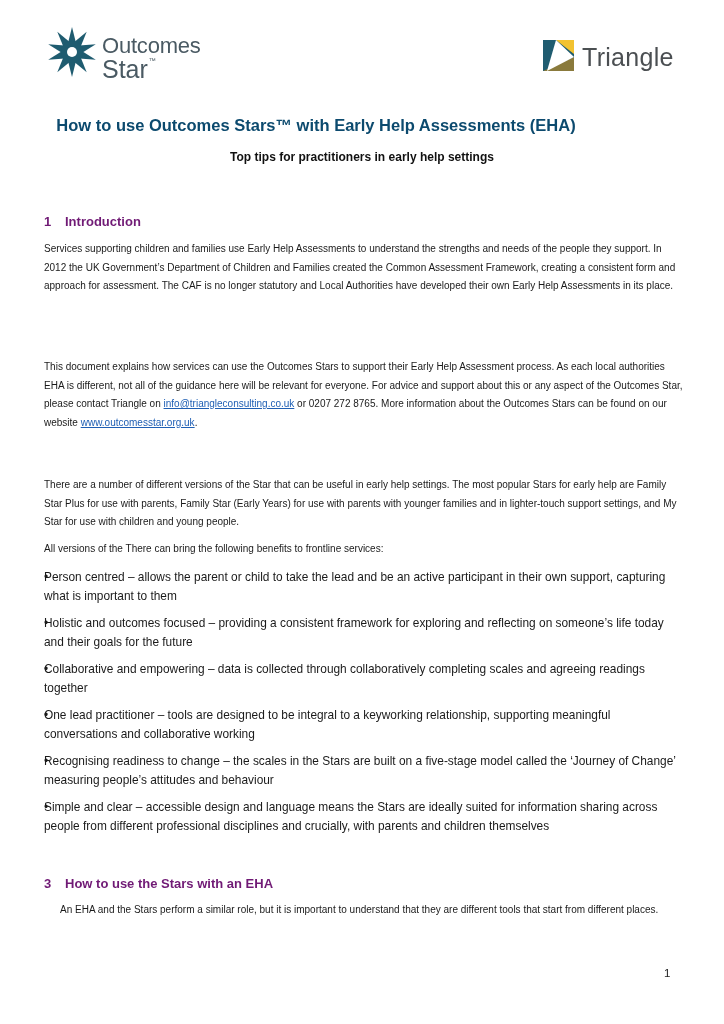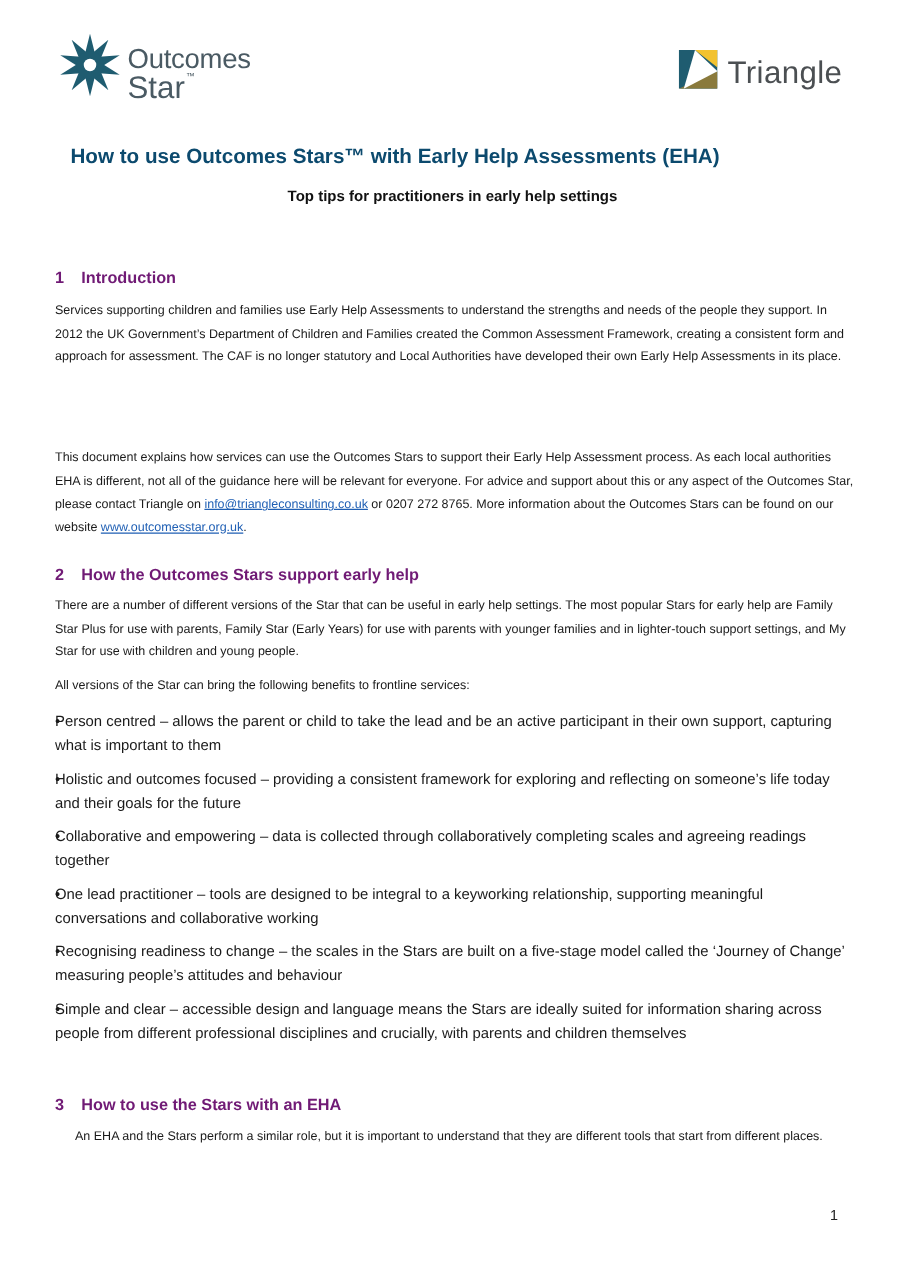--- a/index.html
+++ b/index.html
@@ -82,25 +82,22 @@
   <div class="subtitle">Top tips for practitioners in early help settings</div>
 
   <div class="h" style="top:214px;">
     <span class="num">1</span><span>Introduction</span>
   </div>
   <div class="p" style="top:240px;">Services supporting children and families use Early Help Assessments to understand the strengths and needs of the people they support.  In 2012 the UK Government’s Department of Children and Families created the Common Assessment Framework, creating a consistent form and approach for assessment.  The CAF is no longer statutory and Local Authorities have developed their own Early Help Assessments in its place.</div>
   <div class="p" style="top:318px;margin-top:40px;">
     <span>This document explains how services can use the Outcomes Stars to support their Early Help Assessment process.  As each local authorities EHA is different, not all of the guidance here will be relevant for everyone. For advice and support about this or any aspect of the Outcomes Star, please contact Triangle on </span><a href="#">info@triangleconsulting.co.uk</a><span> or 0207 272 8765.  More information about the Outcomes Stars can be found on our website </span><a href="#">www.outcomesstar.org.uk</a><span>.</span>
   </div>
 
-  <div class="h" style="top:452px;">
-    <span class="num">2</span><span>How the Outcomes Stars support early help</span>
-  </div>
   <div class="p" style="top:476px;">There are a number of different versions of the Star that can be useful in early help settings.  The most popular Stars for early help are Family Star Plus for use with parents, Family Star (Early Years) for use with parents with younger families and in lighter-touch support settings, and My Star for use with children and young people.</div>
-  <div class="p" style="top:540px;">All versions of the Star can bring the following benefits to frontline services:</div>
+  <div class="p" style="top:540px;">All versions of the There can bring the following benefits to frontline services:</div>
 
   <div class="bullet" style="top:568px;">
     <span class="dot">•</span>
     <span class="bt">Person centred – allows the parent or child to take the lead and be an active participant in their own support, capturing what is important to them</span>
   </div>
   <div class="bullet" style="top:614px;">
     <span class="dot">•</span>
     <span class="bt">Holistic and outcomes focused – providing a consistent framework for exploring and reflecting on someone’s life today and their goals for the future</span>
   </div>
   <div class="bullet" style="top:660px;">

